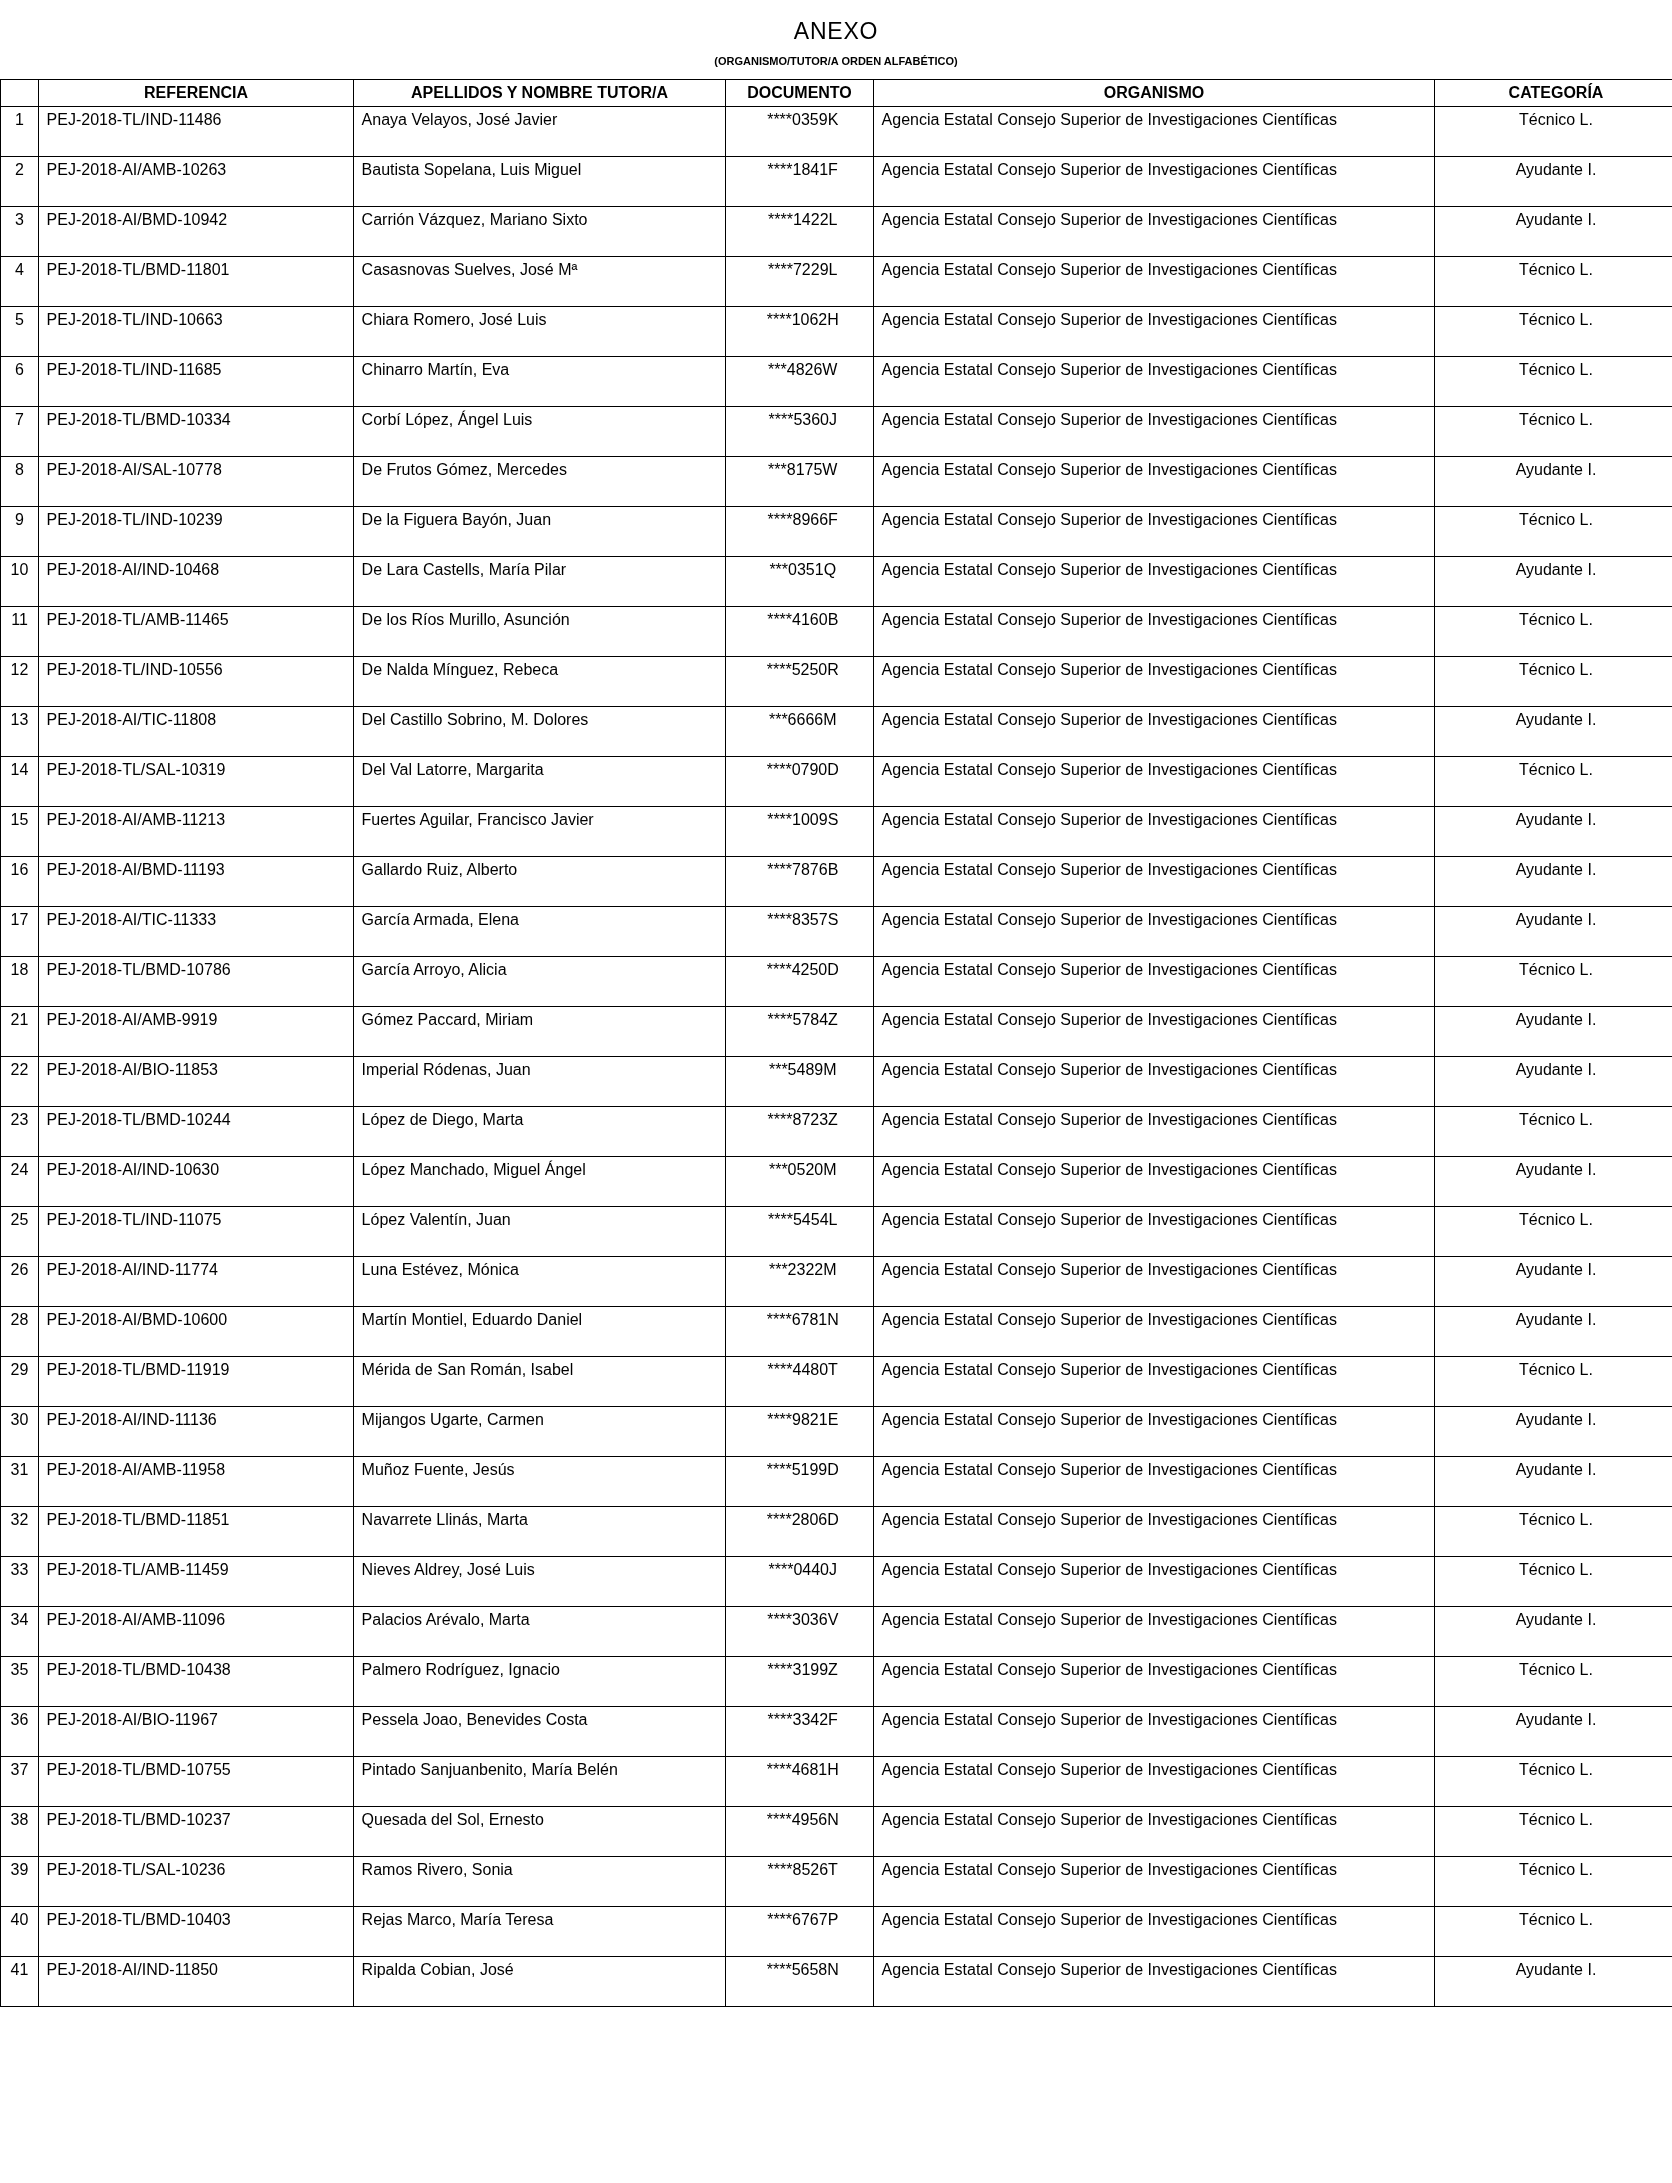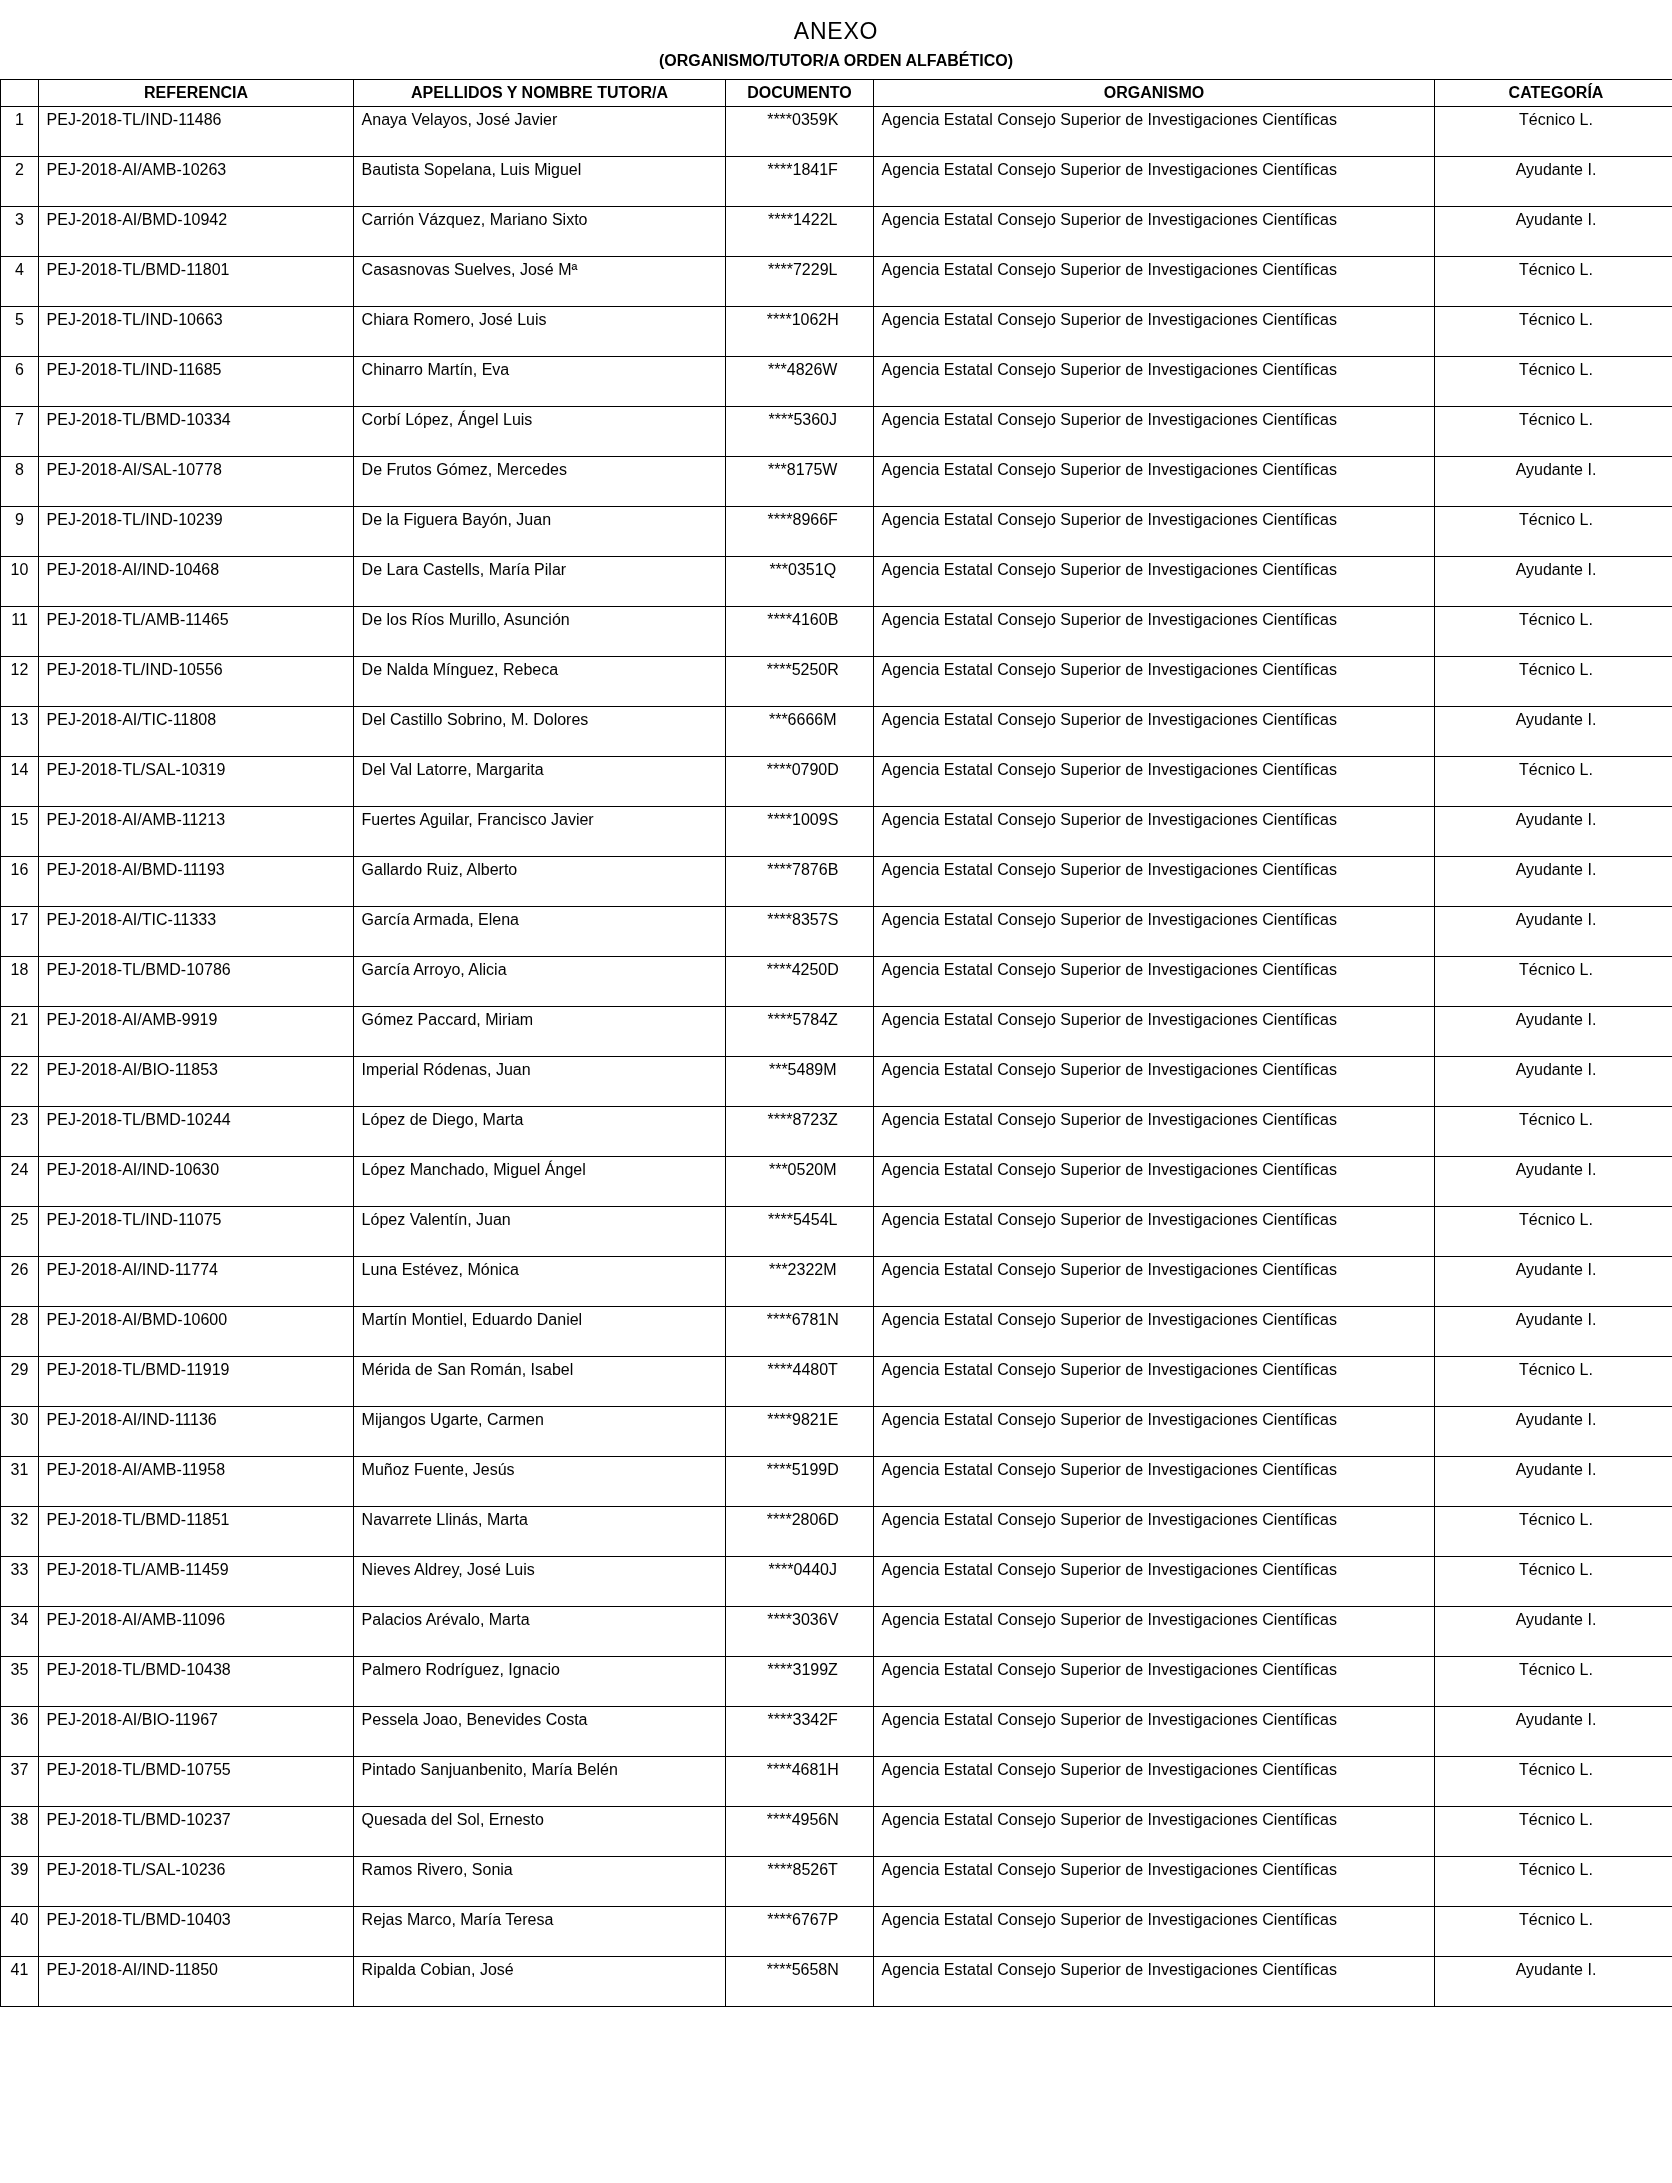--- a/index.html
+++ b/index.html
@@ -15,21 +15,21 @@
   .page-title {
     text-align: center;
     font-size: 23px;
     line-height: 26px;
     font-weight: 400;
     letter-spacing: 0.8px;
     padding-top: 18px;
   }
   .page-subtitle {
     text-align: center;
-    font-size: 16px;
+    font-size: 11px;
     line-height: 18px;
     font-weight: 700;
     margin-top: 7.6px;
   }
   table.annex-table {
     border-collapse: collapse;
     table-layout: fixed;
     width: 1627px;
     margin: 9px auto 6px auto;
   }

